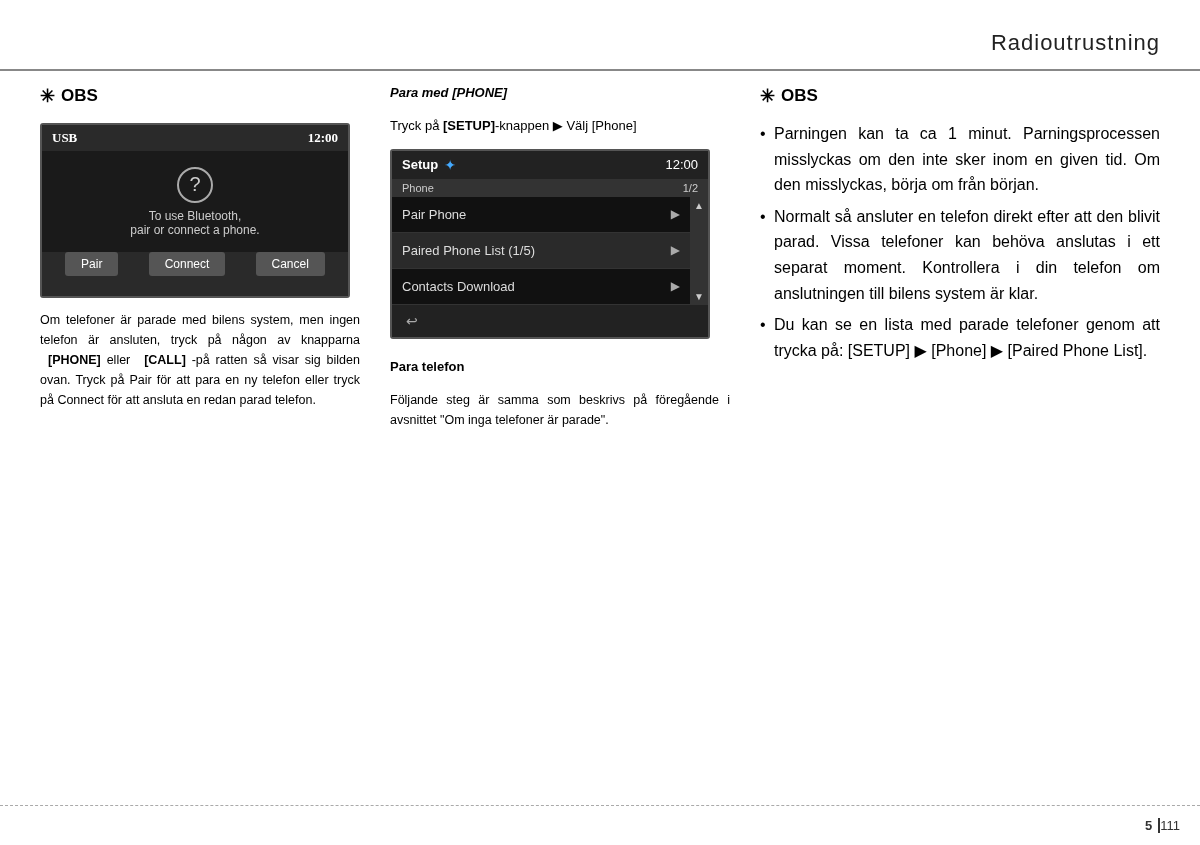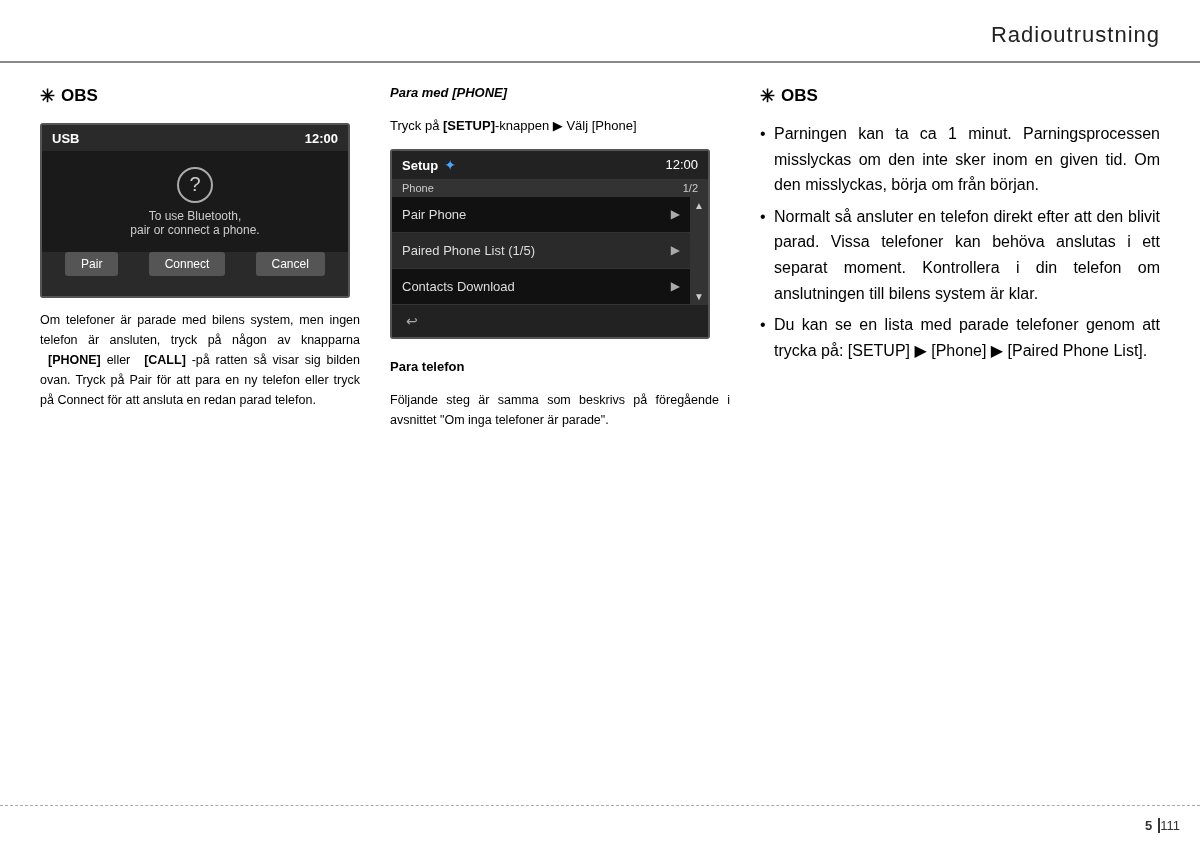--- a/index.html
+++ b/index.html
@@ -10,21 +10,21 @@
       font-family: Arial, sans-serif;
       font-size: 13px;
       color: #000;
       overflow: hidden;
       position: relative;
     }
 
     
     .top-bar {
       position: absolute;
-      top: 8px; left: 0; right: 0;
+      top: 16px; left: 0; right: 0;
       height: 55px;
       background: #fff;
       border-bottom: 2px solid #888;
       display: flex;
       align-items: center;
       justify-content: flex-end;
       padding-right: 40px;
     }
     .page-title {
       font-size: 22px;
@@ -118,20 +118,21 @@
     .screen-top-bar {
       background: #2a2a2a;
       height: 26px;
       display: flex;
       align-items: center;
       justify-content: space-between;
       padding: 0 10px;
       color: #fff;
       font-size: 13px;
       font-weight: bold;
+      font-family: Liberation Serif, serif;
     }
     .screen-body {
       display: flex;
       flex-direction: column;
       align-items: center;
       justify-content: center;
       height: calc(100% - 26px - 44px);
       color: #ccc;
       font-size: 12px;
       text-align: center;
@@ -329,21 +330,21 @@
   </div>
 
   <div class="col-middle">
     <div class="section-title-italic">Para med [PHONE]</div>
     <p class="instruction-text">
       Tryck på <strong>[SETUP]</strong>-knappen ▶ Välj [Phone]
     </p>
 
     <div class="setup-screen">
       <div class="setup-top-bar">
-        <div style="display:flex;align-items:flex-end;gap:6px;">
+        <div style="display:flex;align-items:center;gap:6px;">
           <span class="setup-top-left">Setup</span>
           <span class="setup-bluetooth-icon">✦</span>
         </div>
         <span>12:00</span>
       </div>
       <div class="setup-section-label">
         <span>Phone</span>
         <span>1/2</span>
       </div>
       <div class="setup-menu-row">

